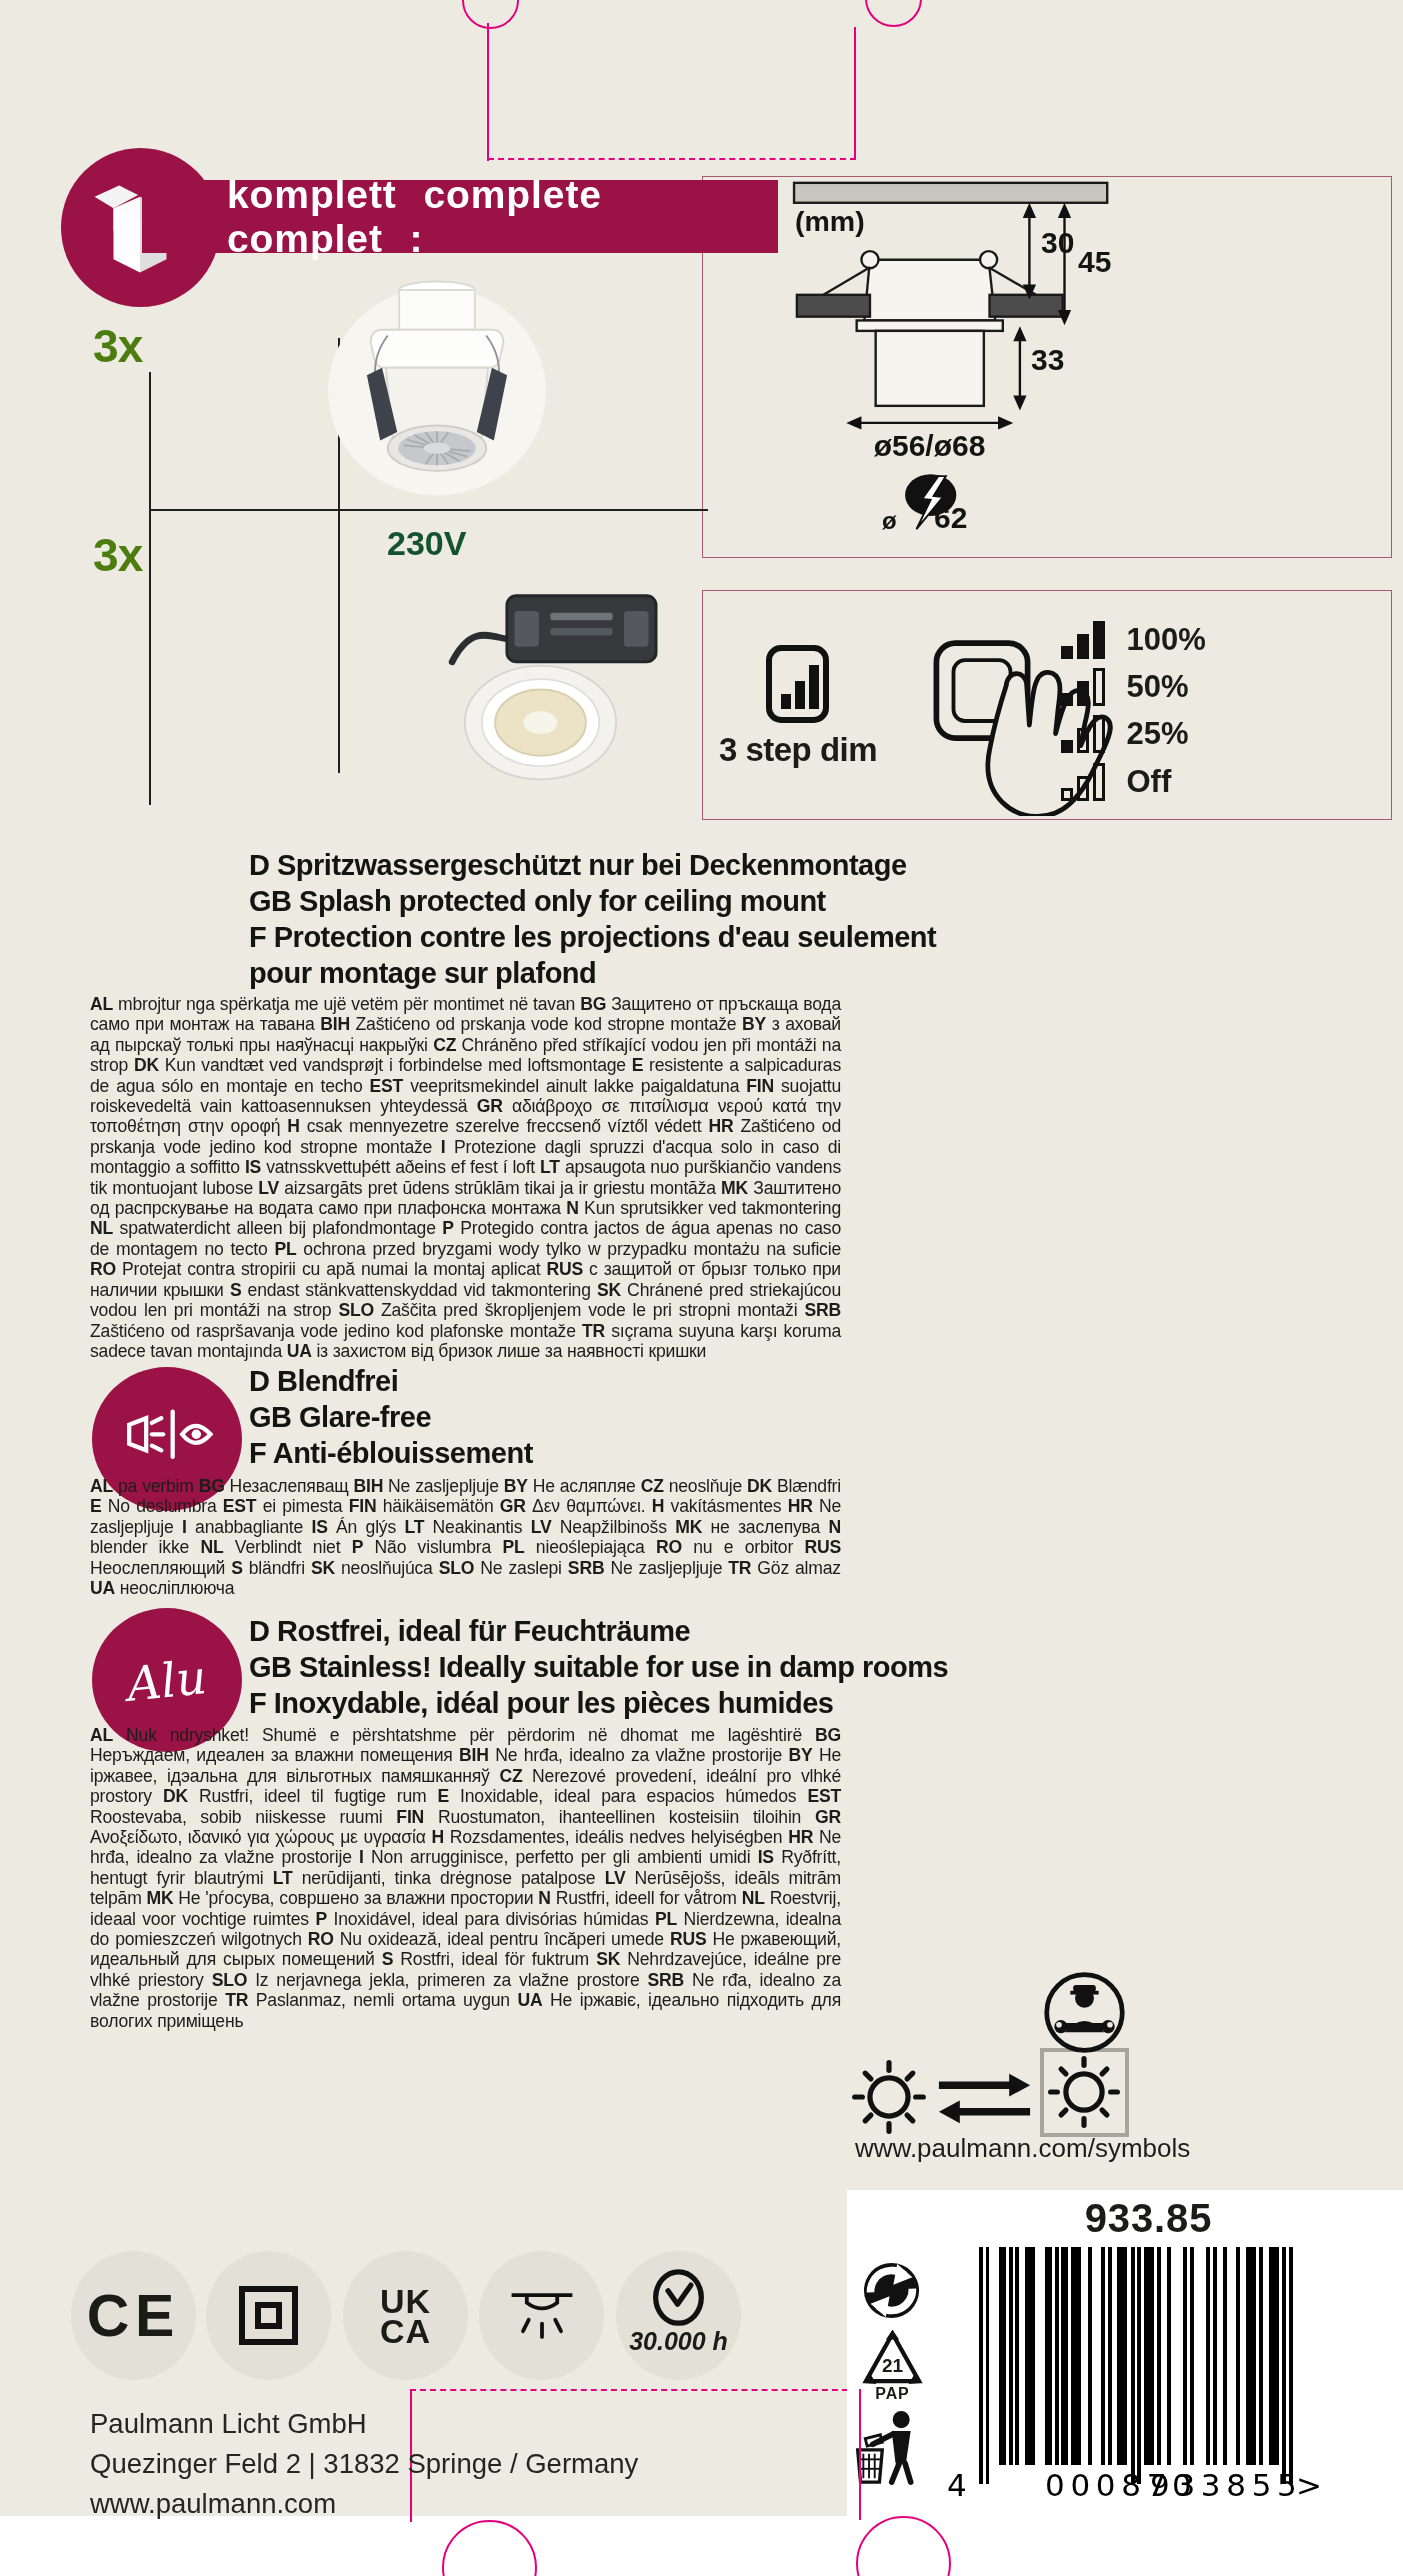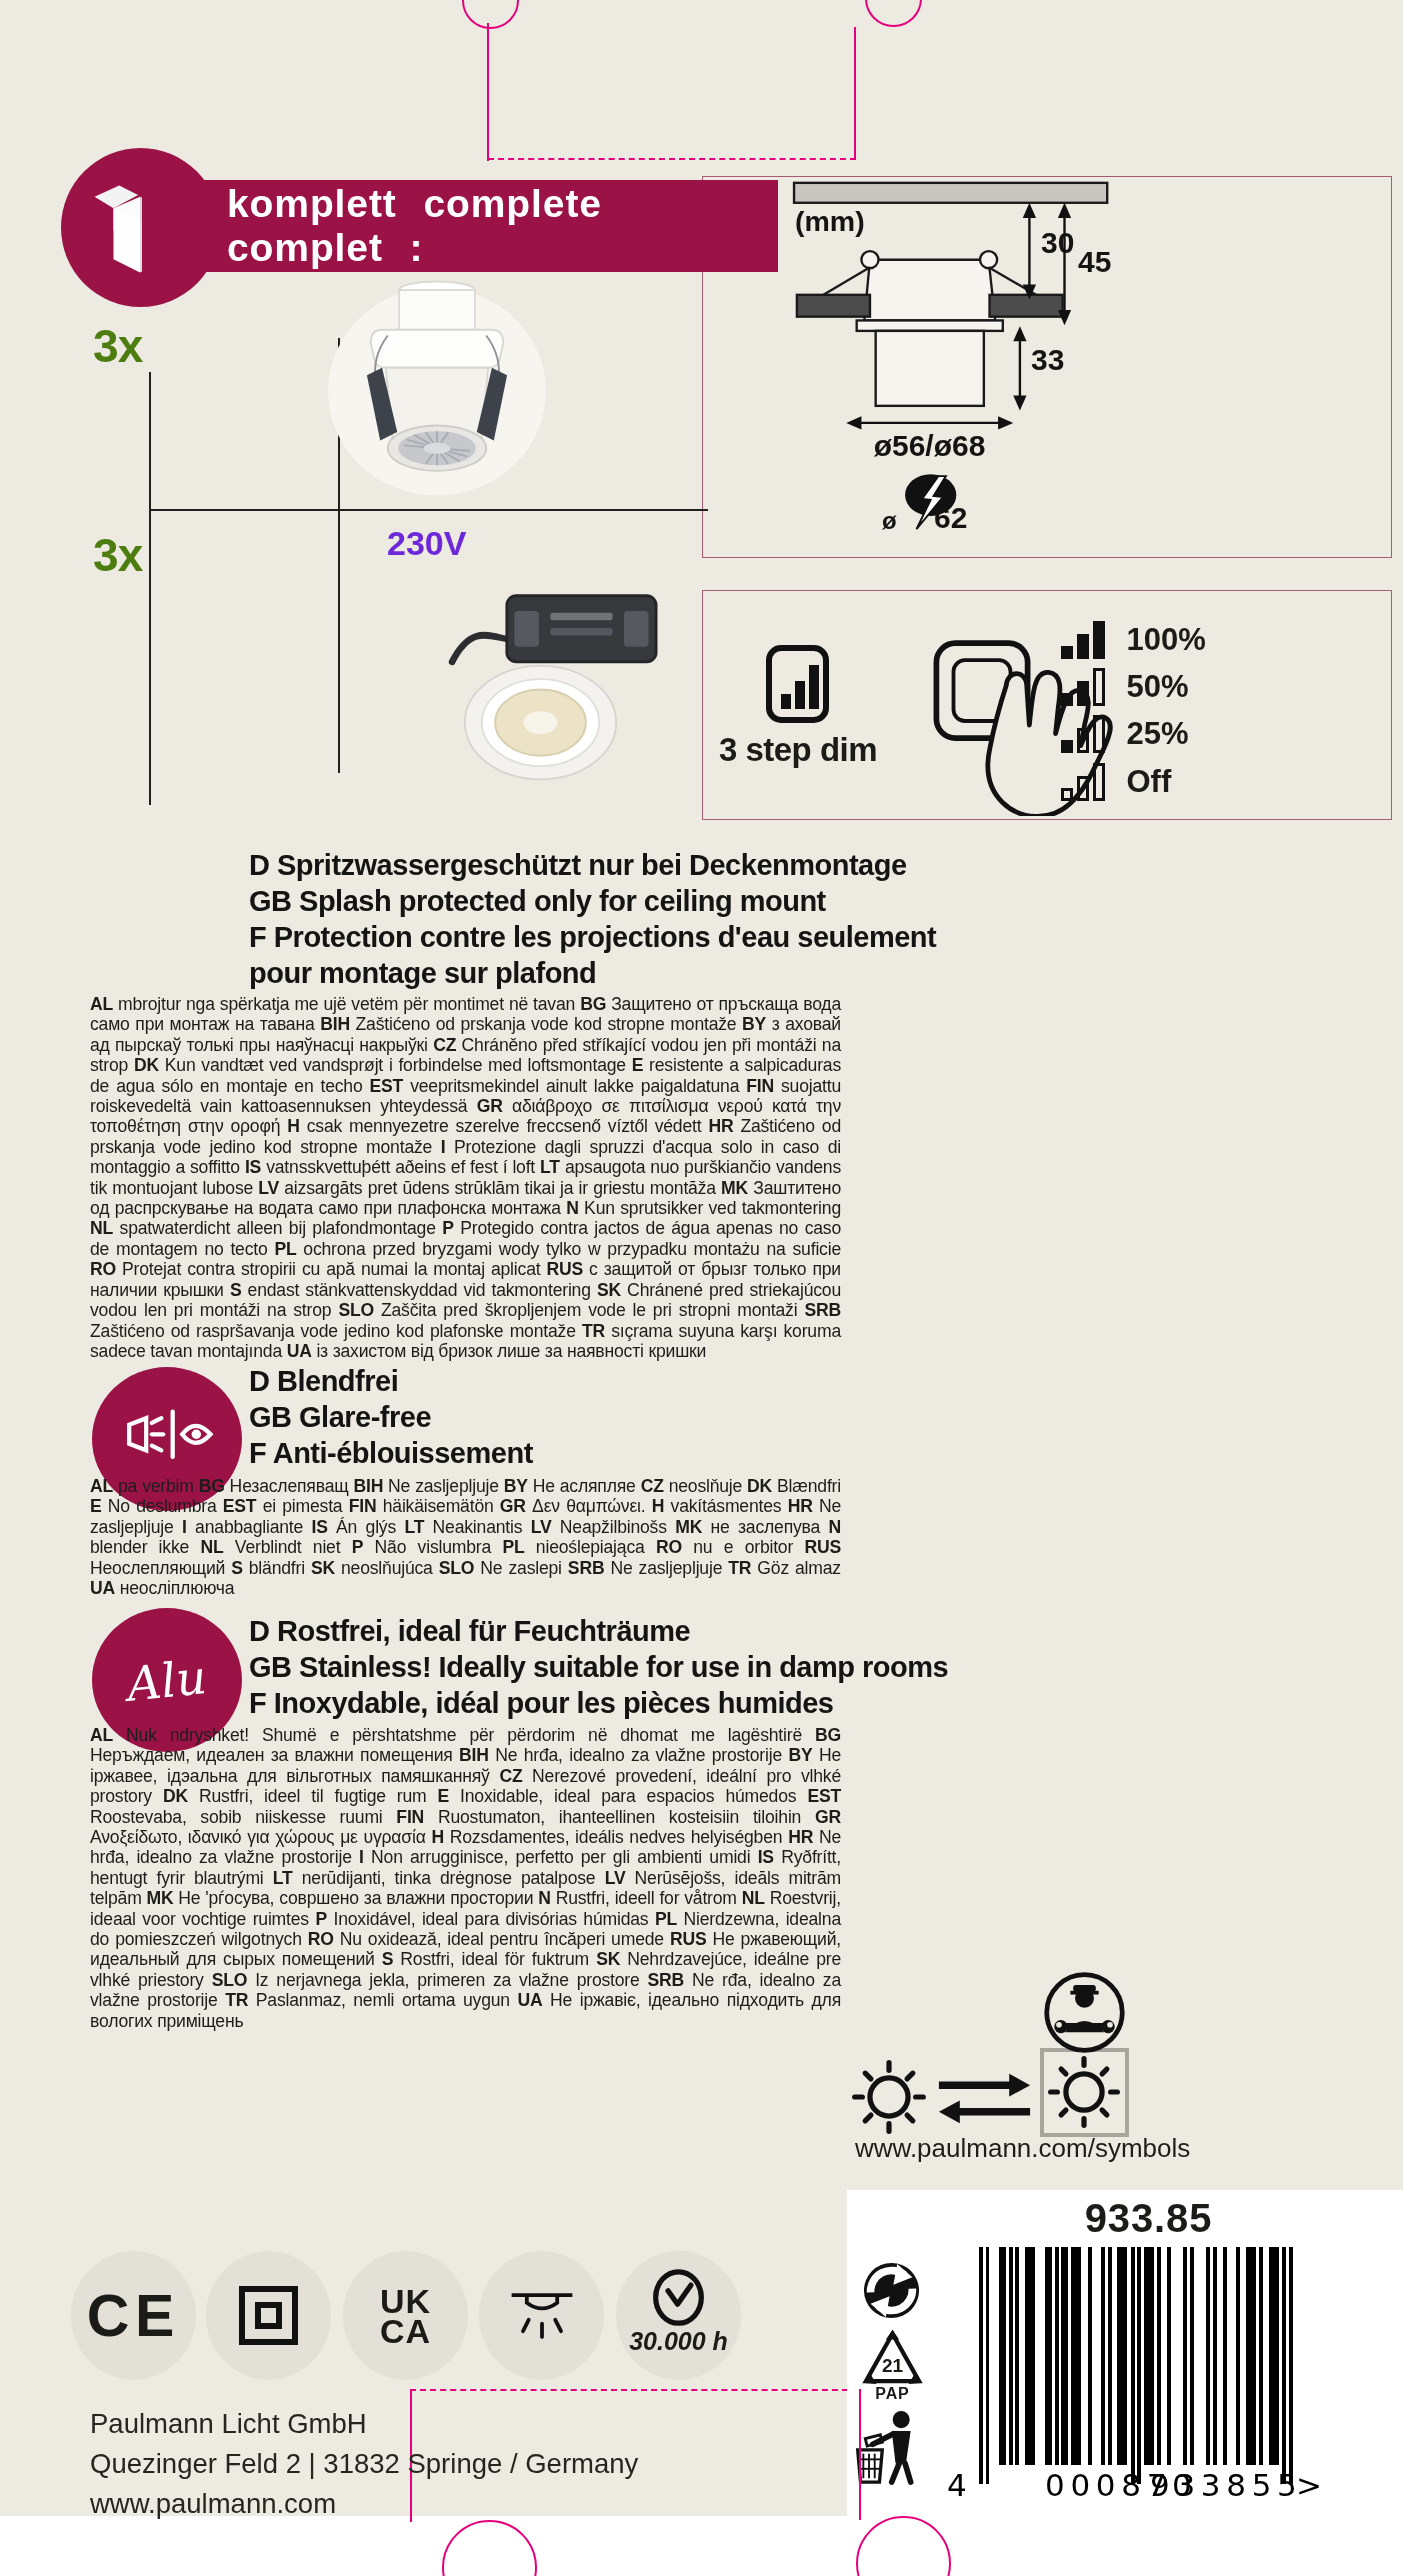--- a/index.html
+++ b/index.html
@@ -10,21 +10,21 @@
   
   .cutc{border:2.4px solid #e5007d;border-radius:50%;background:transparent;}
   .cutv{width:2.4px;background:#e5007d;}
   .cuth{border-top:2.4px dashed #e5007d;}
   
   .mcirc{background:#9b1346;border-radius:50%;}
   #hdrbar{background:#9b1346;display:flex;align-items:center;justify-content:center;}
   #hdrbar span{color:#fff;font-size:39px;font-weight:700;letter-spacing:0.9px;word-spacing:15px;}
   .gline{background:#1f1f1f;}
   .qty{color:#4d7c0f;font-size:46px;font-weight:700;letter-spacing:-0.9px;}
-  .blk{color:#6d28d9;}
+  .blk{color:#14532d;}
   
   .rbox{border:1.9px solid #a85a70;background:transparent;}
   .dimtxt{font-size:30px;font-weight:700;color:#141412;}
   
   #stepdimlabel{font-size:33px;font-weight:700;text-align:center;letter-spacing:-0.5px;}
   .dim-row{position:absolute;left:1061px;display:flex;align-items:flex-end;gap:21px;height:40px;}
   .dimbars{display:flex;align-items:flex-end;gap:3.8px;height:40px;}
   .bar{width:12.3px;border:3.3px solid #111;box-sizing:border-box;background:transparent;}
   .bar.fill{background:#111;}
   .dim-label{font-size:31px;font-weight:700;line-height:38px;}
@@ -110,21 +110,21 @@
 
   <div class="abs mcirc" style="left:61px;top:148px;width:159px;height:159px;"></div>
   <svg class="abs" style="left:87px;top:176px;" width="106" height="106" viewBox="0 0 112 112">
     <polygon points="28,34 8,22 34,10 54,20" fill="#f3f3f3"></polygon>
     <polygon points="84,34 104,24 80,12 58,20" fill="#e6e6e6"></polygon>
     <polygon points="28,34 56,22 56,46 28,58" fill="#fbfbfb"></polygon>
     <polygon points="84,34 56,22 56,46 84,58" fill="#d8d8d8"></polygon>
     <polygon points="28,34 28,88 56,102 56,46" fill="#ffffff"></polygon>
     <polygon points="84,34 84,88 56,102 56,46" fill="#dedede"></polygon>
   </svg>
-  <div class="abs" id="hdrbar" style="left:142px;top:180px;width:636px;height:92px;">
+  <div class="abs" id="hdrbar" style="left:142px;top:180px;width:636px;height:73px;">
     <span style="padding-left:85px;">komplett complete complet :</span>
   </div>
 
   <div class="abs gline" style="left:149px;top:372px;width:1.9px;height:433px;"></div>
   <div class="abs gline" style="left:338px;top:338px;width:1.9px;height:435px;"></div>
   <div class="abs gline" style="left:150px;top:509px;width:558px;height:1.9px;"></div>
 
   <div class="abs qty" style="left:93px;top:319px;">3x</div>
   <svg class="abs" style="left:323px;top:273px;" width="228" height="232" viewBox="0 0 240 245">
     <ellipse cx="120" cy="125" rx="115" ry="110" fill="#f7f5ef"></ellipse>

